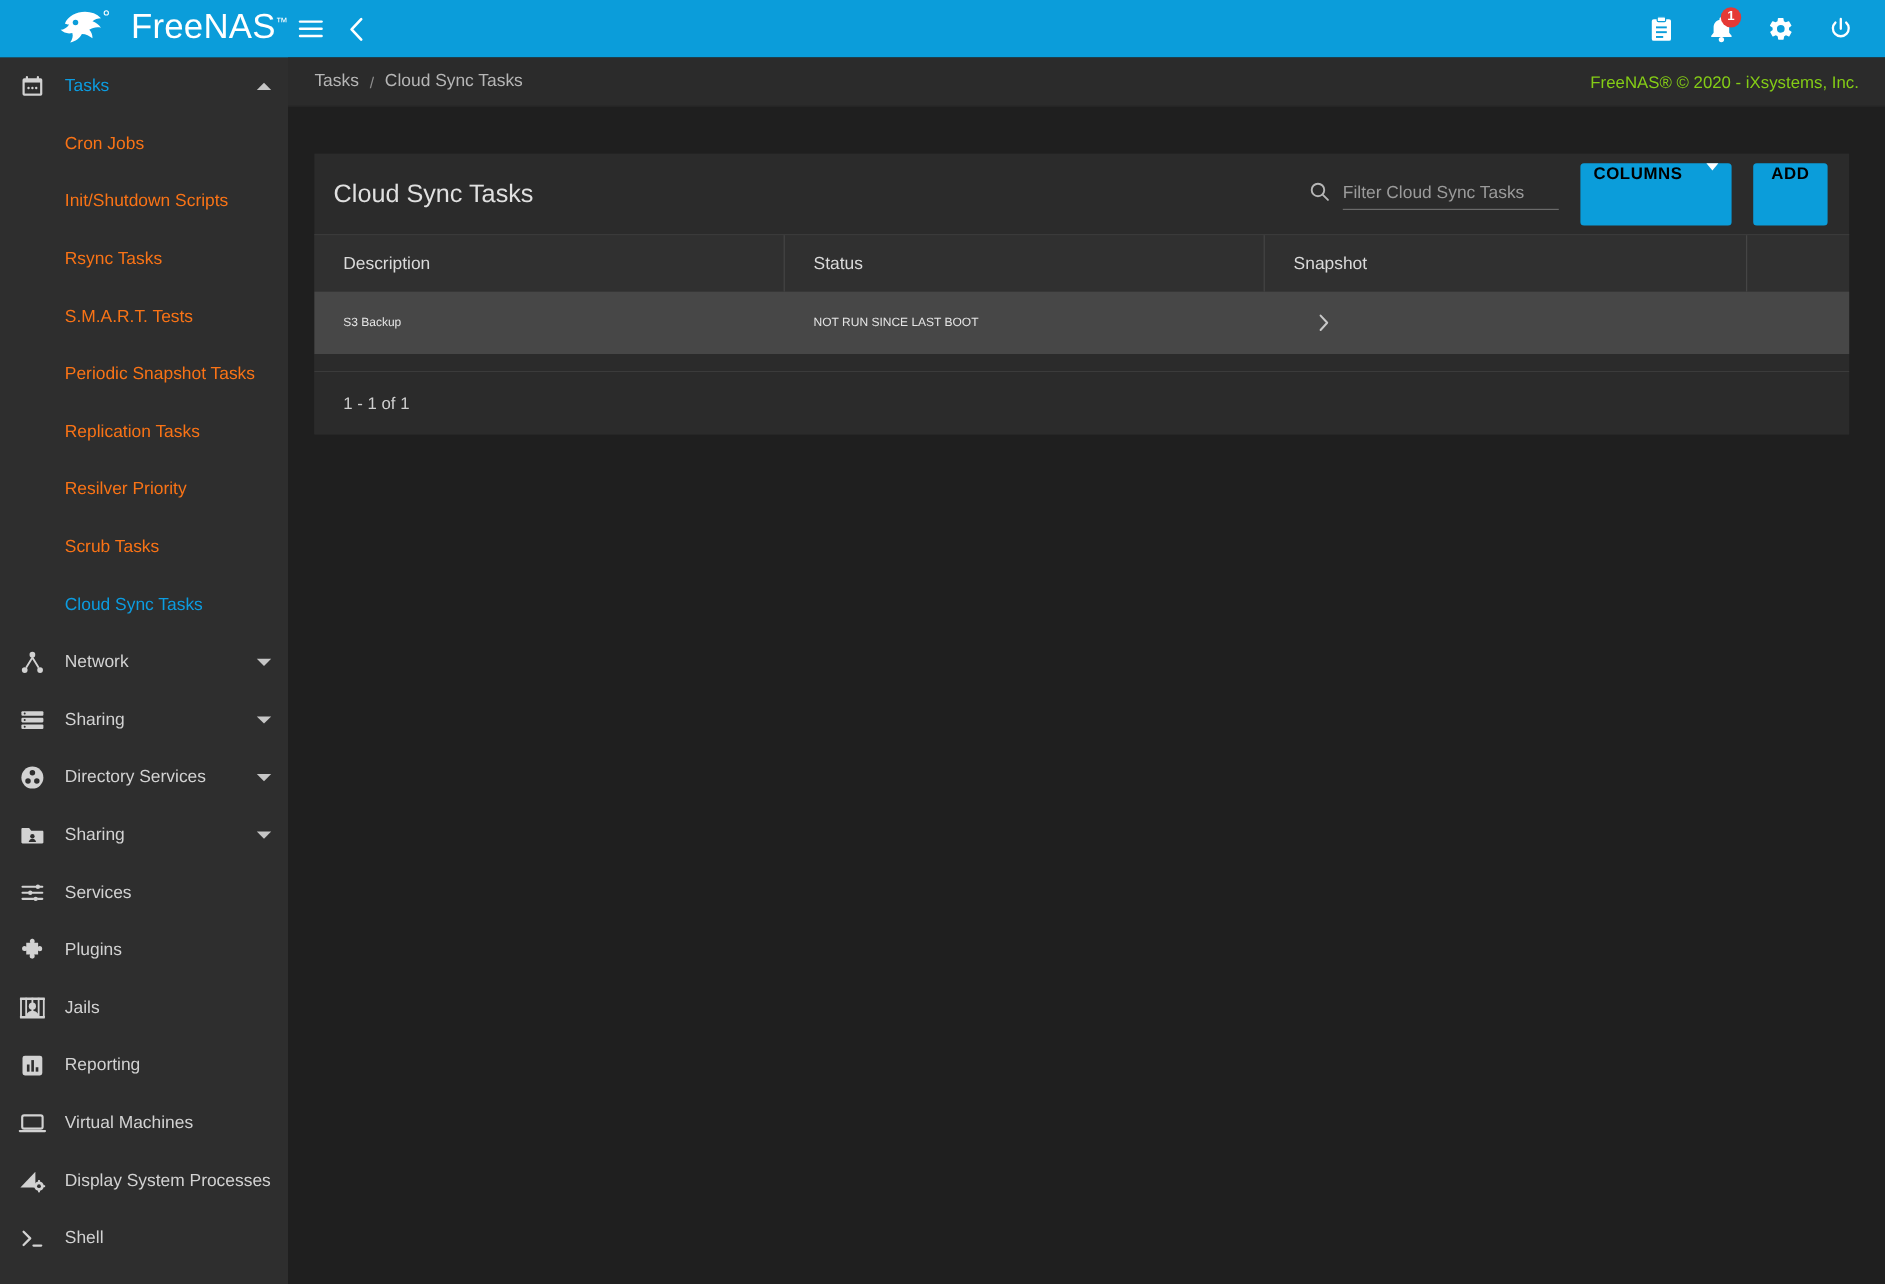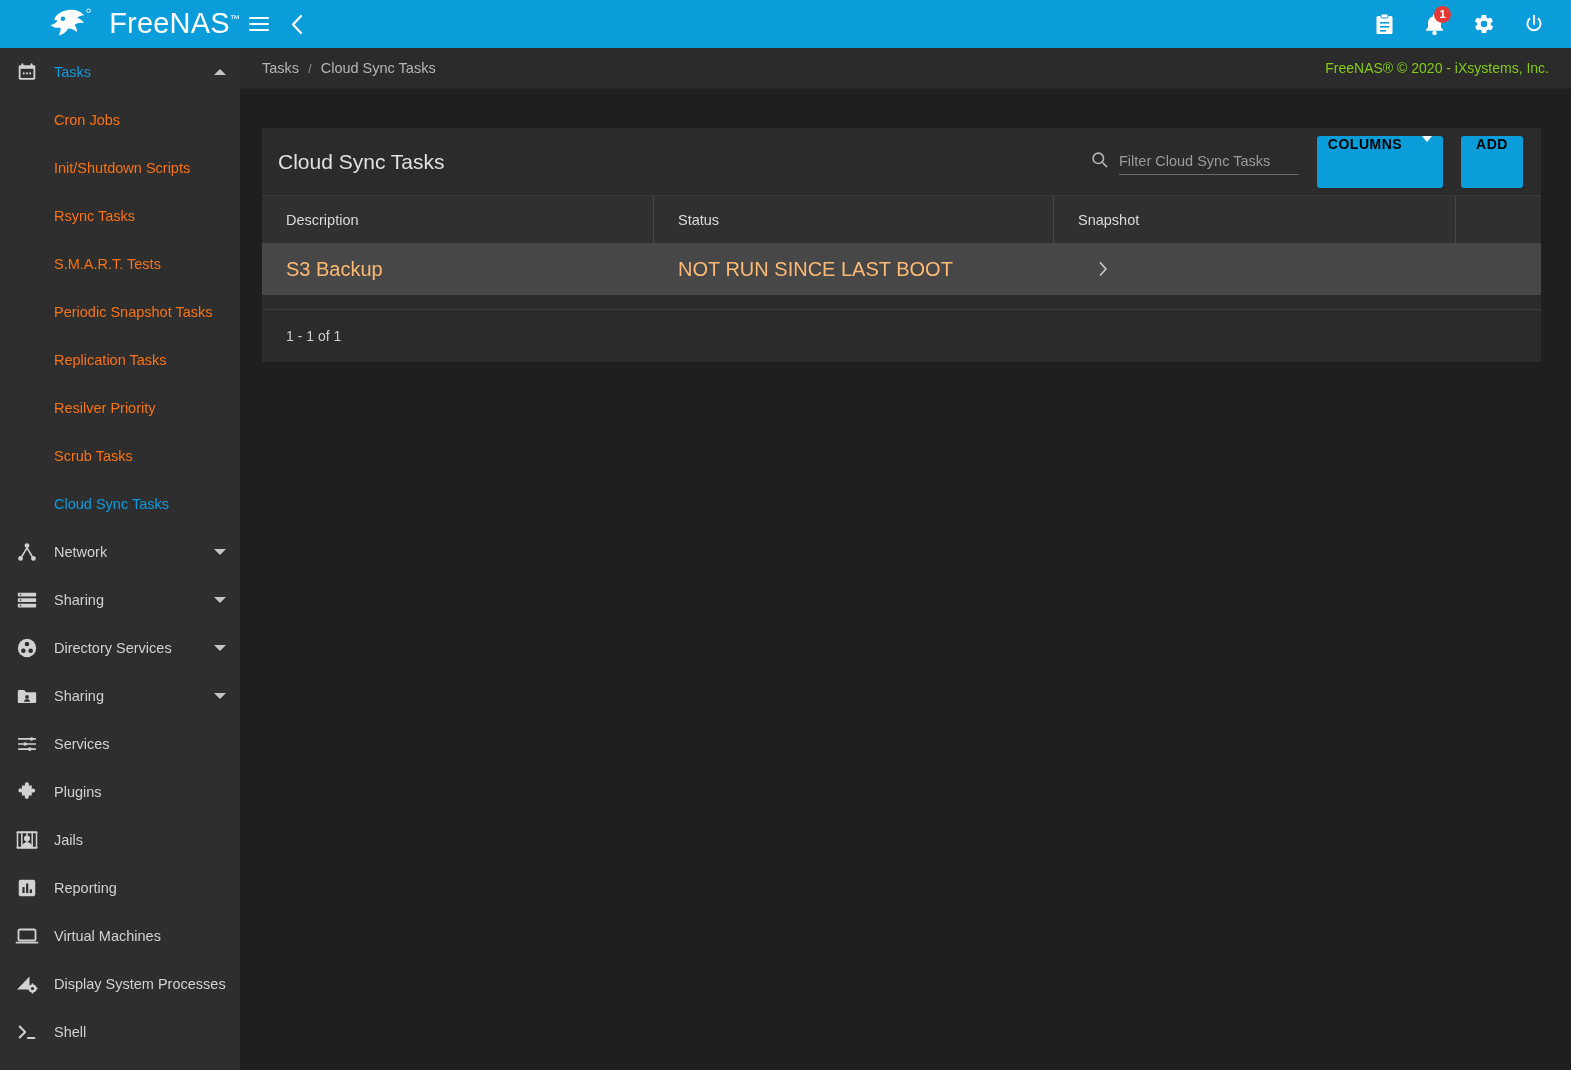--- a/index.html
+++ b/index.html
@@ -148,22 +148,22 @@
   }
   .th:last-child { border-right: none; }
   .c1 { width: 392px; } .c2 { width: 400px; }
   .c3 { width: 402px; } .c4 { width: 74px; }
 
   .tbl-row {
     display: flex; height: 52px; background: #474747;
     cursor: pointer; align-items: center;
   }
   .td {
-    display: flex; align-items: center; color: #fdba74;
-    font-size: 20px; padding-left: 24px; height: 52px;
+    display: flex; align-items: center; color: #e5e5e5;
+    font-size: 10px; padding-left: 24px; height: 52px;
   }
   .row-chevron {
     color: #c8c8c8; font-size: 15px;
     display: flex; align-items: center; justify-content: center;
   }
   .tbl-gap { height: 14px; background: #2b2b2b; }
   .paginator {
     height: 53px; display: flex; align-items: center;
     padding-left: 24px; border-top: 1px solid #3b3b3b;
     color: #cfcfcf; font-size: 14px; background: #2b2b2b;

